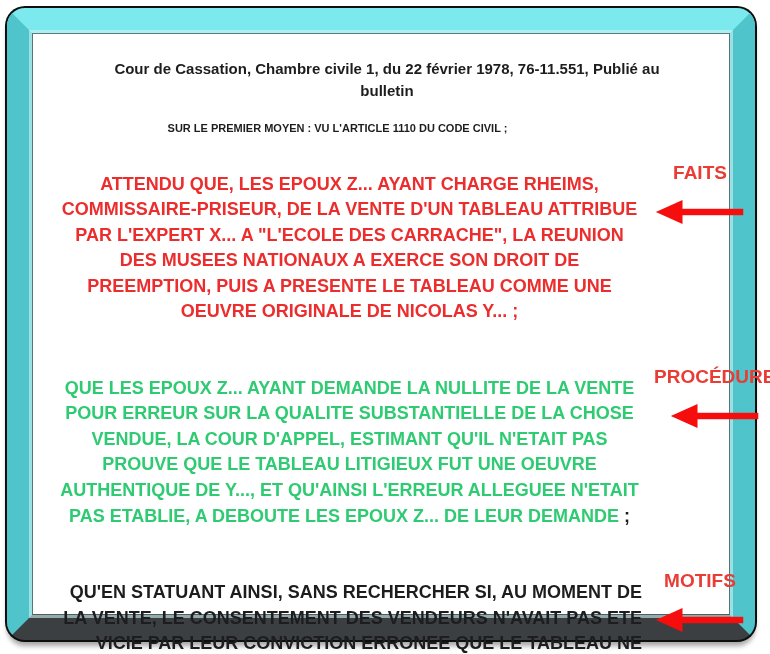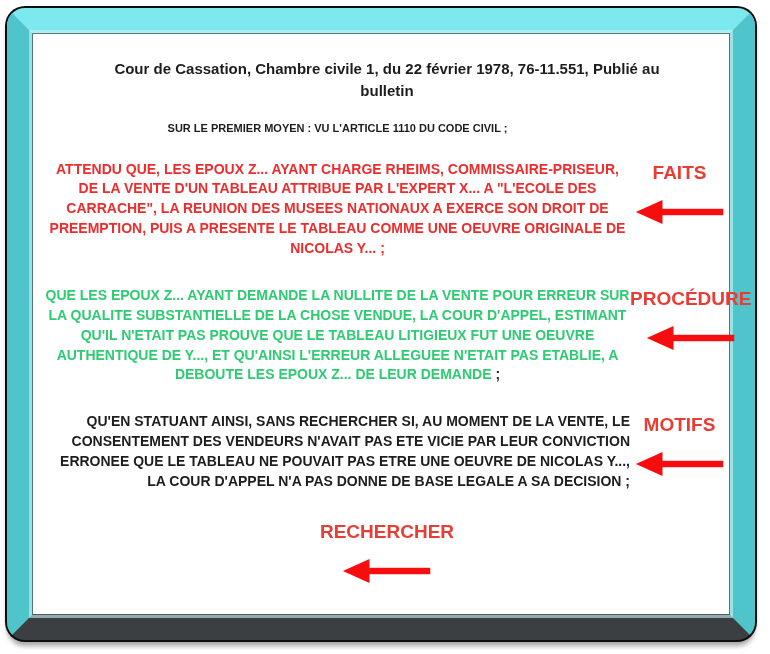--- a/index.html
+++ b/index.html
@@ -61,22 +61,22 @@
   .sections { display: block; }
 
   .row {
     display: flex;
     align-items: flex-start;
     margin-bottom: 27px;
   }
 
   .para {
     flex: 0 0 585px;
-    margin: 0;
-    font-size: 14px;
+    margin: 12px;
+    font-size: 18px;
     font-weight: 700;
     line-height: 1.42;
     text-align: center;
   }
 
   .side {
     flex: 1 1 auto;
     display: flex;
     flex-direction: column;
     align-items: center;

